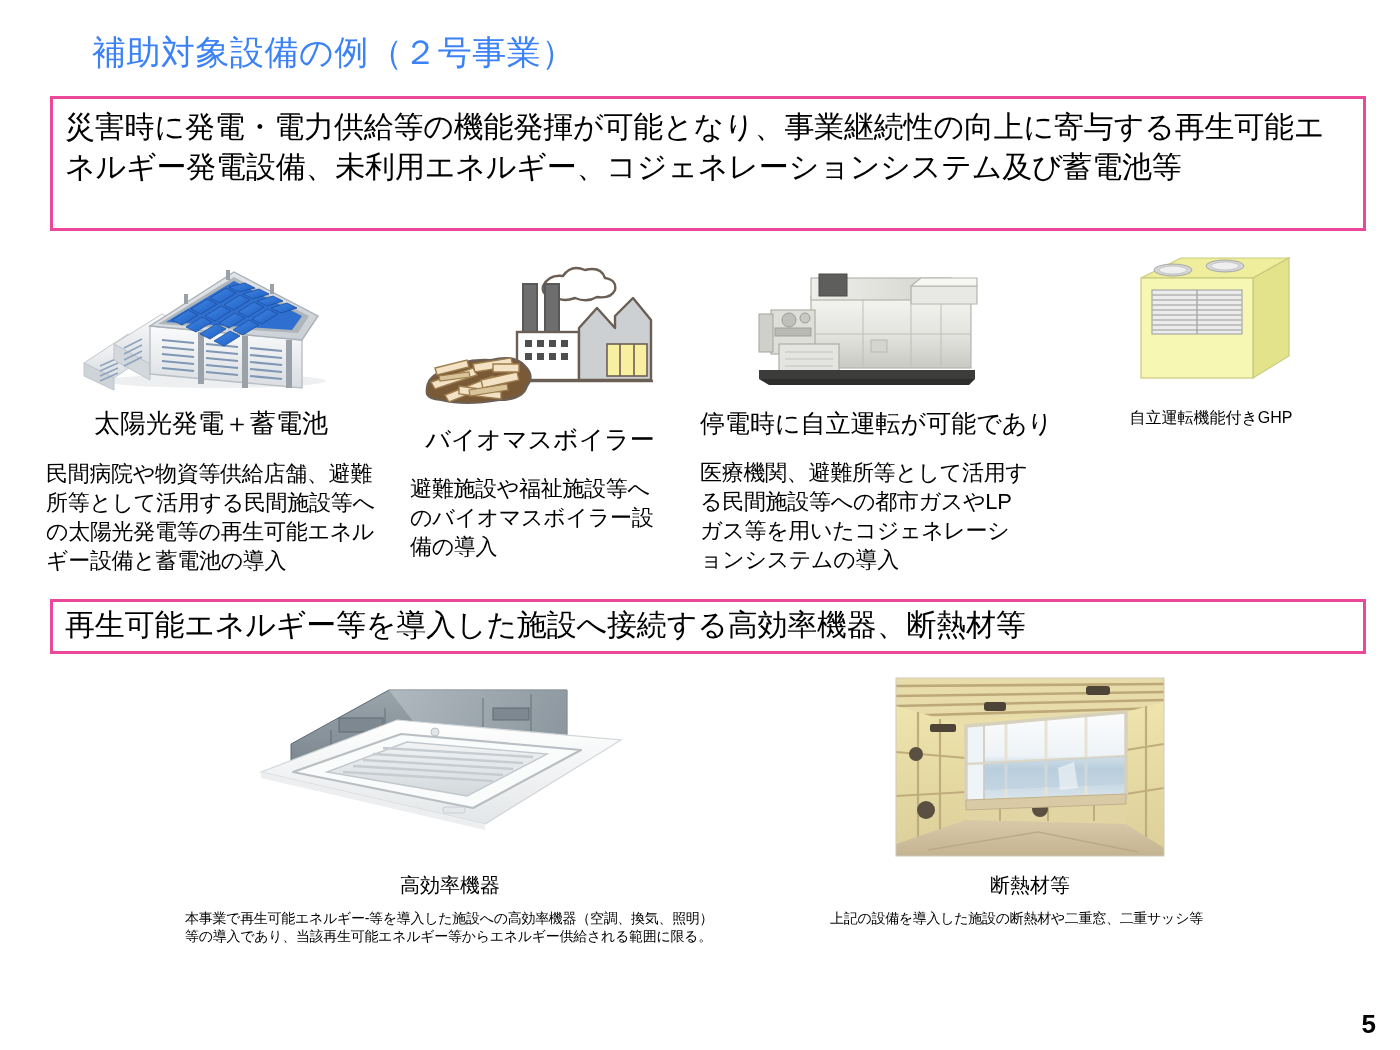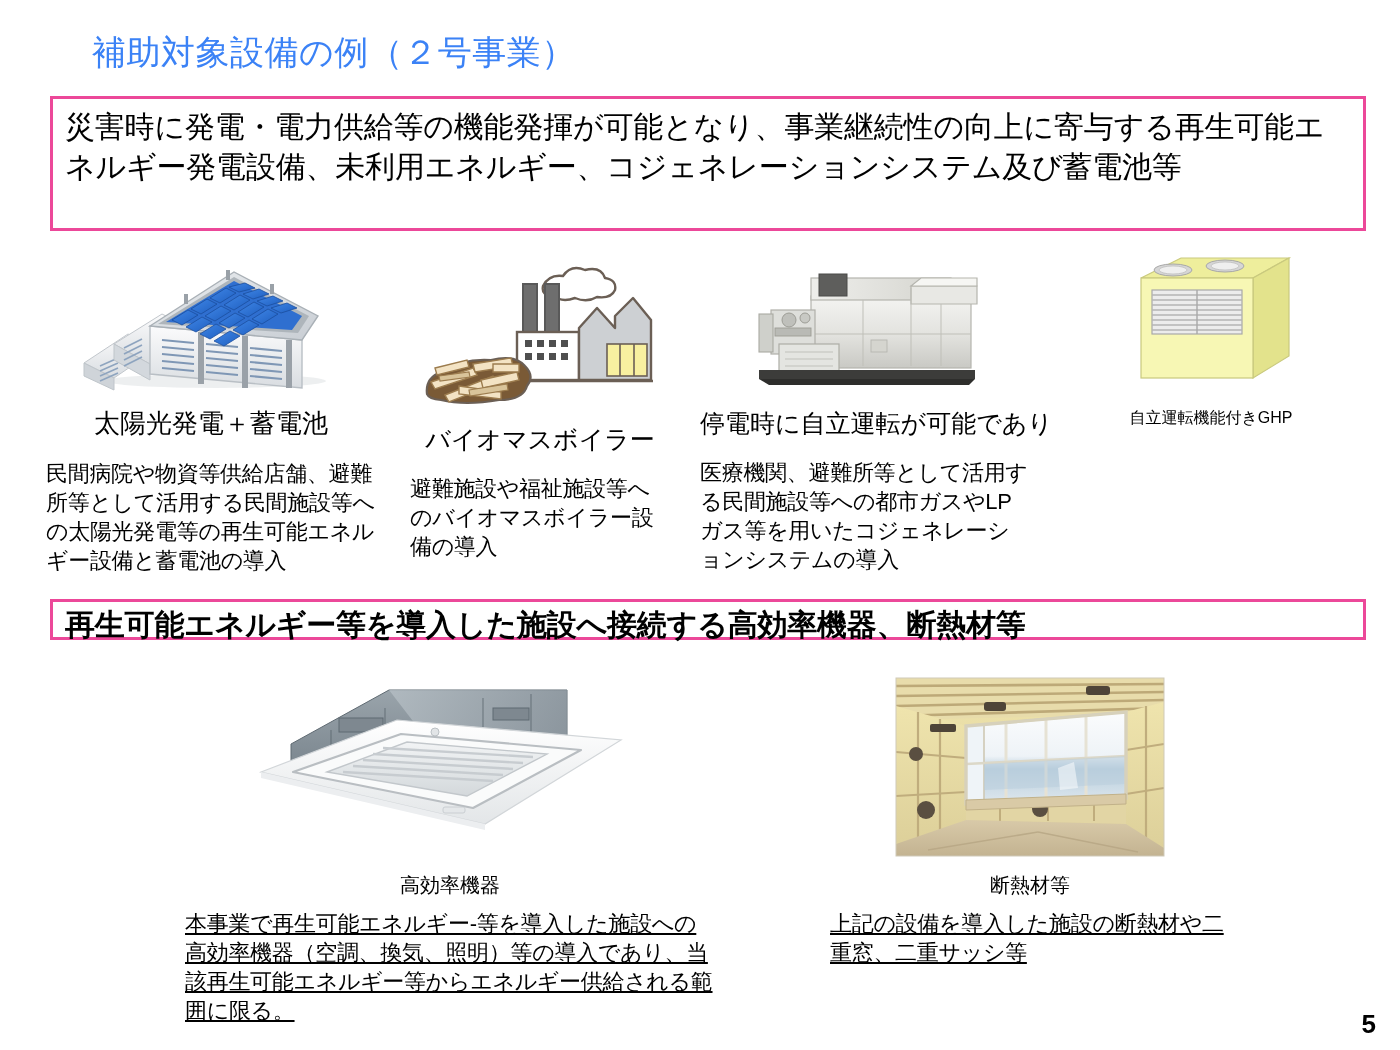--- a/index.html
+++ b/index.html
@@ -46,22 +46,21 @@
   #banner-1 {
     left: 50px;
     top: 96px;
     width: 1316px;
     height: 135px;
   }
   #banner-2 {
     left: 50px;
     top: 599px;
     width: 1316px;
-    height: 41px;
-    font-weight: bold;
+    height: 55px;
   }
   #banner-2 .banner-text {
     padding-top: 3px;
   }
 
   
   .row-top {
     position: absolute;
     left: 0;
     top: 248px;
@@ -116,21 +115,21 @@
   }
   #item-hvac { left: 185px; top: 0px; width: 530px; }
   #item-insu { left: 830px; top: 0px; width: 400px; }
 
   #item-hvac .item-figure { height: 192px; }
   #item-insu .item-figure { height: 192px; }
 
   #item-hvac .item-caption,
   #item-insu .item-caption { font-size: 20px; margin-top: 10px; }
   #item-hvac .item-desc,
-  #item-insu .item-desc { font-size: 22px; margin-top: 12px; text-decoration: underline; }
+  #item-insu .item-desc { font-size: 14px; margin-top: 12px; }
 
   
   .page-number {
     position: absolute;
     right: 24px;
     bottom: 10px;
     font-size: 26px;
     font-weight: bold;
     color: #000000;
   }

